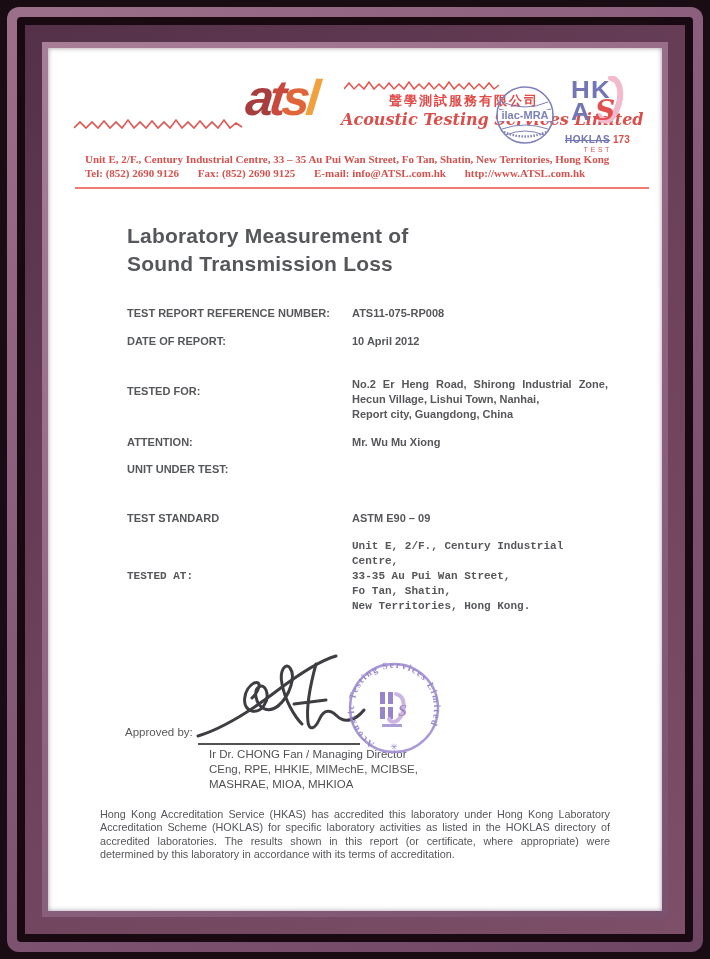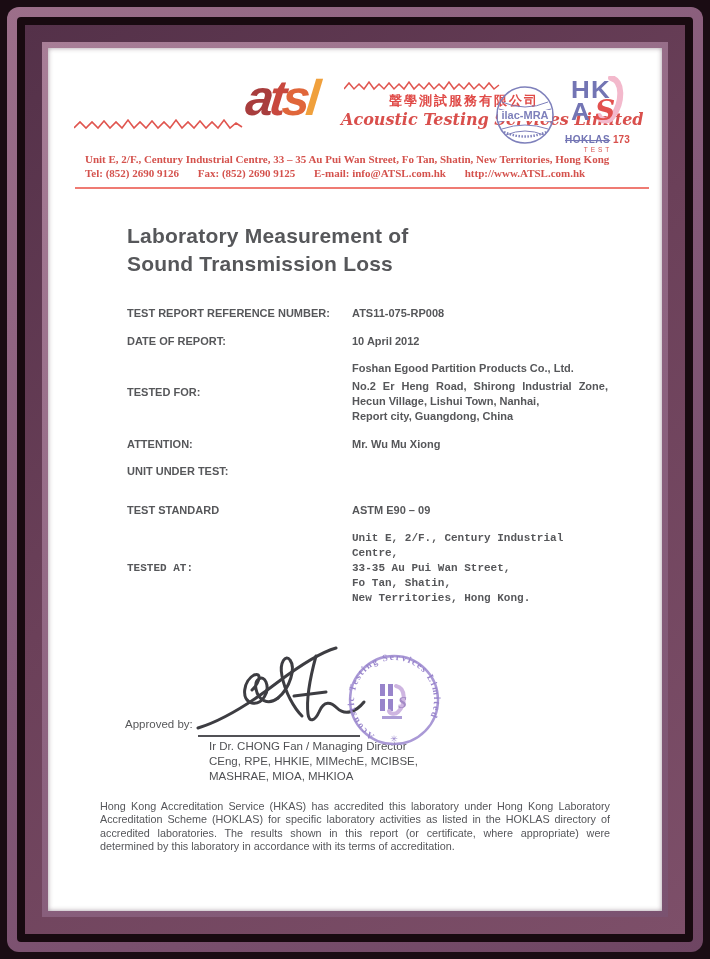--- a/index.html
+++ b/index.html
@@ -58,22 +58,22 @@
 
   
   .title { margin: 33px 50px 0 79px; font-size: 21px; font-weight: bold;
            color: #56575a; line-height: 27.5px; letter-spacing: .2px; }
   .rows { margin: 29px 54px 0 79px; color: #56575a; font-size: 11px; line-height: 15px; }
   .row { display: flex; align-items: center; }
   .row .lbl { width: 225px; flex: 0 0 225px; font-weight: bold; }
   .row .val { flex: 1; font-weight: bold; max-width: 258px; }
   .gap-s { margin-top: 12.5px; }
   .gap-m { margin-top: 12.5px; font-family: Liberation Mono, monospace; }
-  .gap-addr { margin-top: 3px; }
-  .gap-l { margin-top: 24px; }
+  .gap-addr { margin-top: 16px; }
+  .gap-l { margin-top: 34px; }
   .j { text-align: justify; text-align-last: justify; }
 
   
   .approval { position: relative; height: 140px; margin-top: 38px; }
   .approved-lbl { position: absolute; left: 77px; top: 74px; font-size: 11.5px; color: #57585a; }
   .sig-svg { position: absolute; left: 146px; top: 0; }
   .sig-line { position: absolute; left: 150px; top: 91px; width: 162px;
               border-bottom: 2px solid #515156; }
   .sig-name  { position: absolute; left: 161px; top: 96px;  font-size: 11.5px; color: #505154; }
   .sig-qual1 { position: absolute; left: 161px; top: 111px; font-size: 11.5px; color: #505154; }
@@ -162,21 +162,20 @@
             <div class="lbl">TEST REPORT REFERENCE NUMBER:</div>
             <div class="val">ATS11-075-RP008</div>
           </div>
           <div class="row gap-s">
             <div class="lbl">DATE OF REPORT:</div>
             <div class="val">10 April 2012</div>
           </div>
           <div class="row gap-s">
             <div class="lbl">TESTED FOR:</div>
             <div class="val">
-              <div>Foshan Egood Partition Products Co., Ltd.</div>
               <div class="gap-addr j">No.2 Er Heng Road, Shirong Industrial Zone,</div>
               <div>Hecun Village, Lishui Town, Nanhai,</div>
               <div>Report city, Guangdong, China</div>
             </div>
           </div>
           <div class="row gap-s">
             <div class="lbl">ATTENTION:</div>
             <div class="val">Mr. Wu Mu Xiong</div>
           </div>
           <div class="row gap-s">

